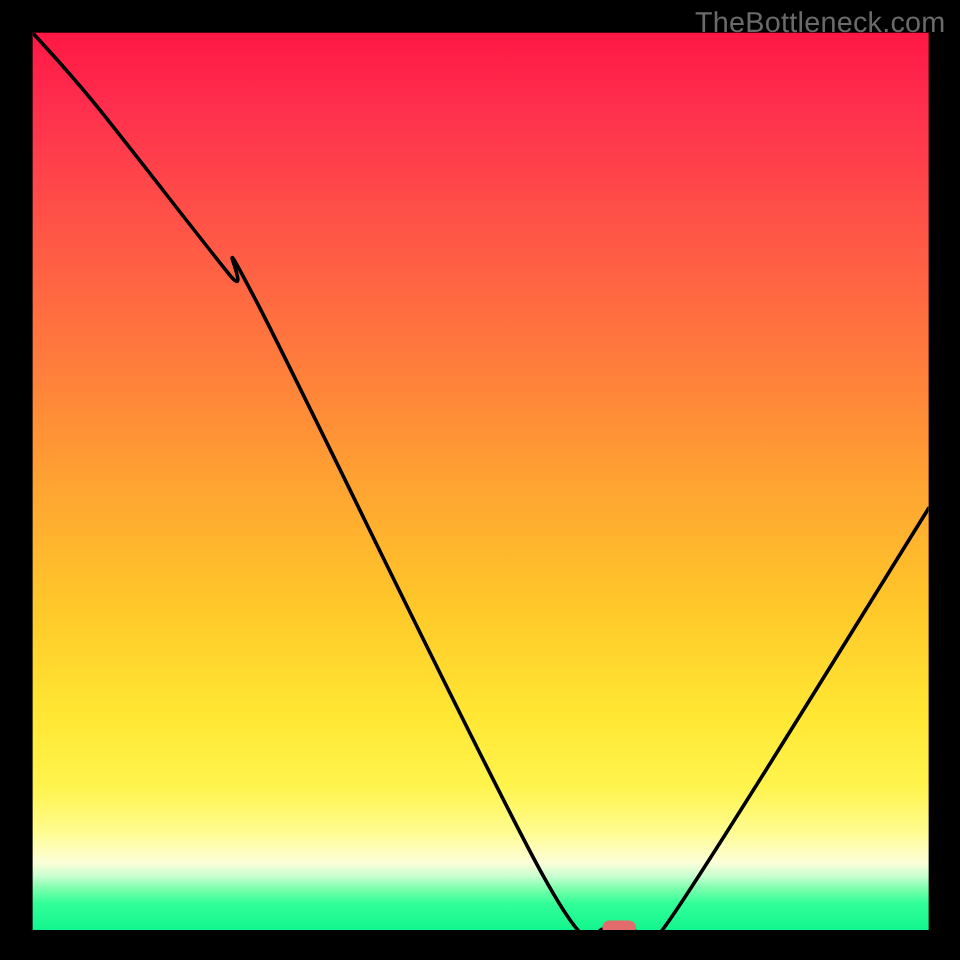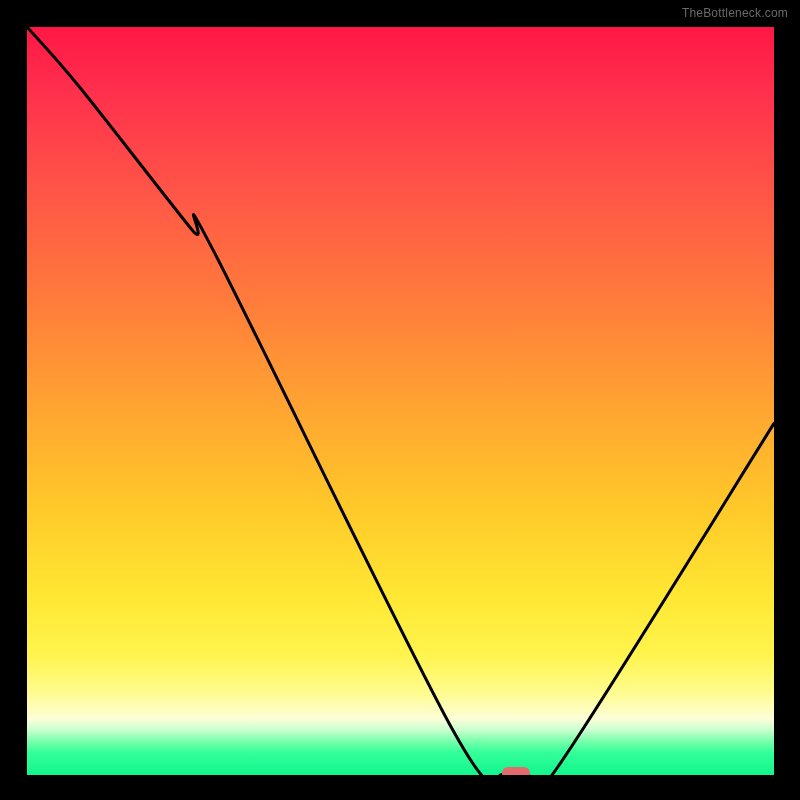--- a/index.html
+++ b/index.html
@@ -41,21 +41,21 @@
   svg.curve {
     position: absolute;
     inset: 0;
   }
   .watermark {
     position: absolute;
     top: 6px;
     right: 12px;
     color: #6a6a6a;
     font-family: Arial, Helvetica, sans-serif;
-    font-size: 12px;
+    font-size: 24px;
     letter-spacing: 0.2px;
     user-select: none;
   }
   .marker {
     position: absolute;
     width: 28px;
     height: 12px;
     background: #e46b6b;
     border-radius: 6px;
   }

